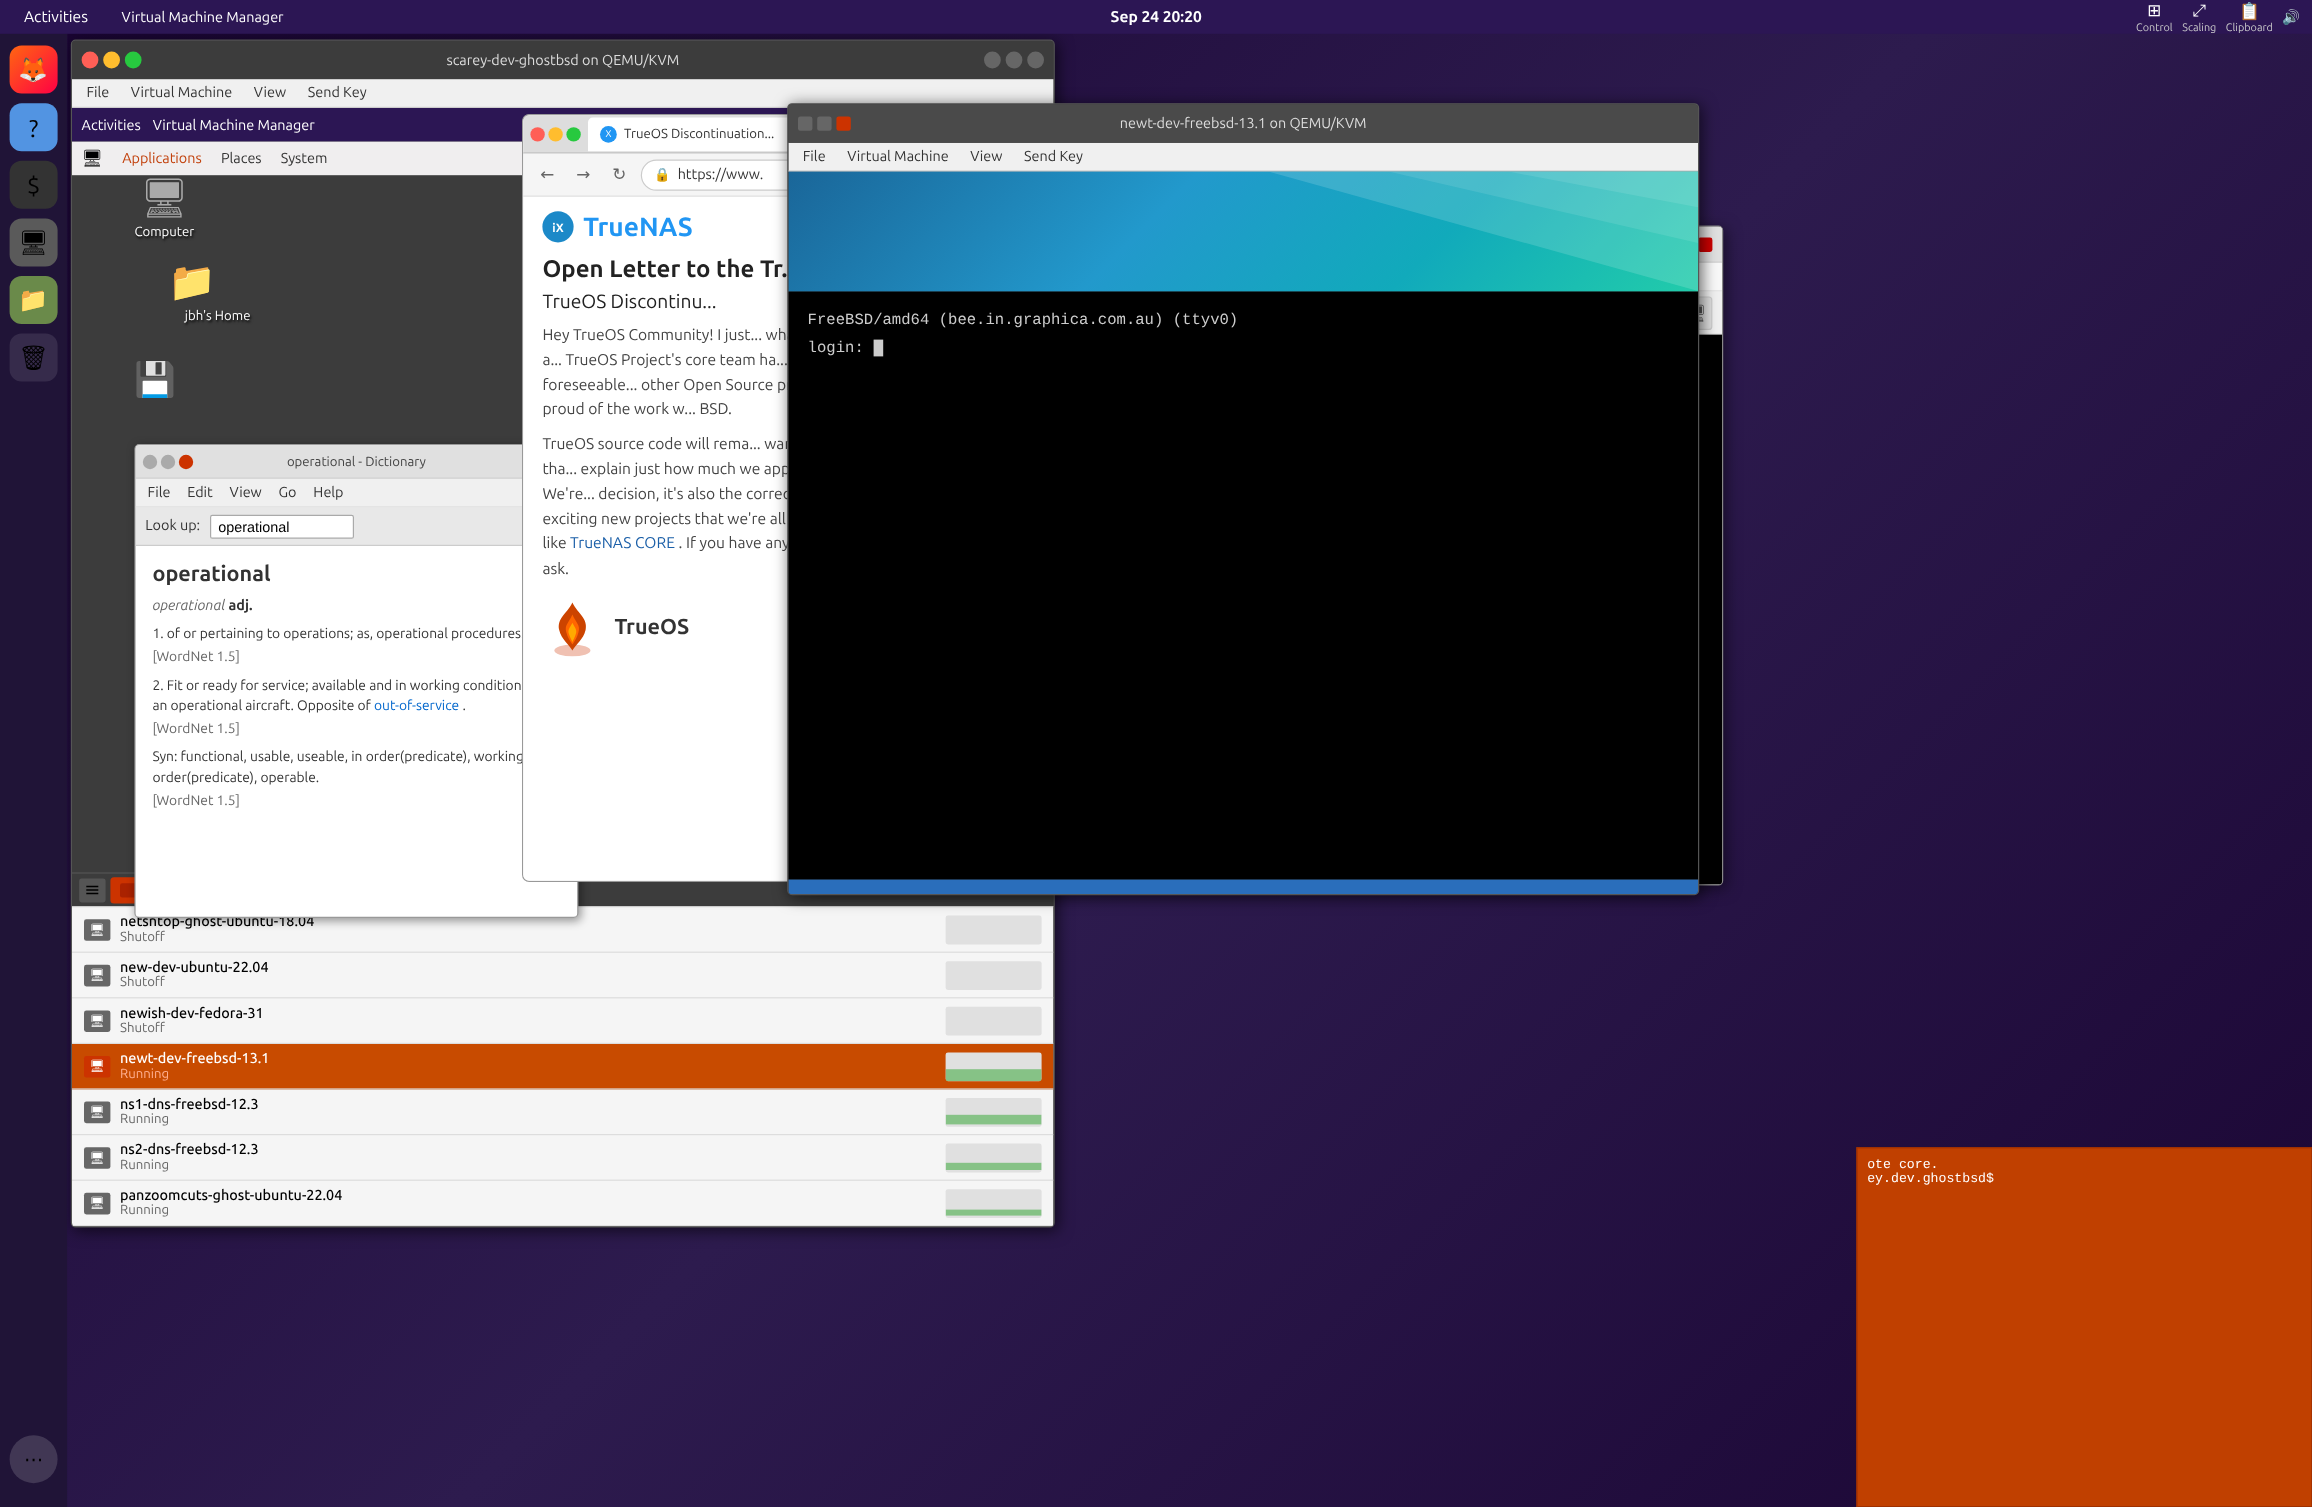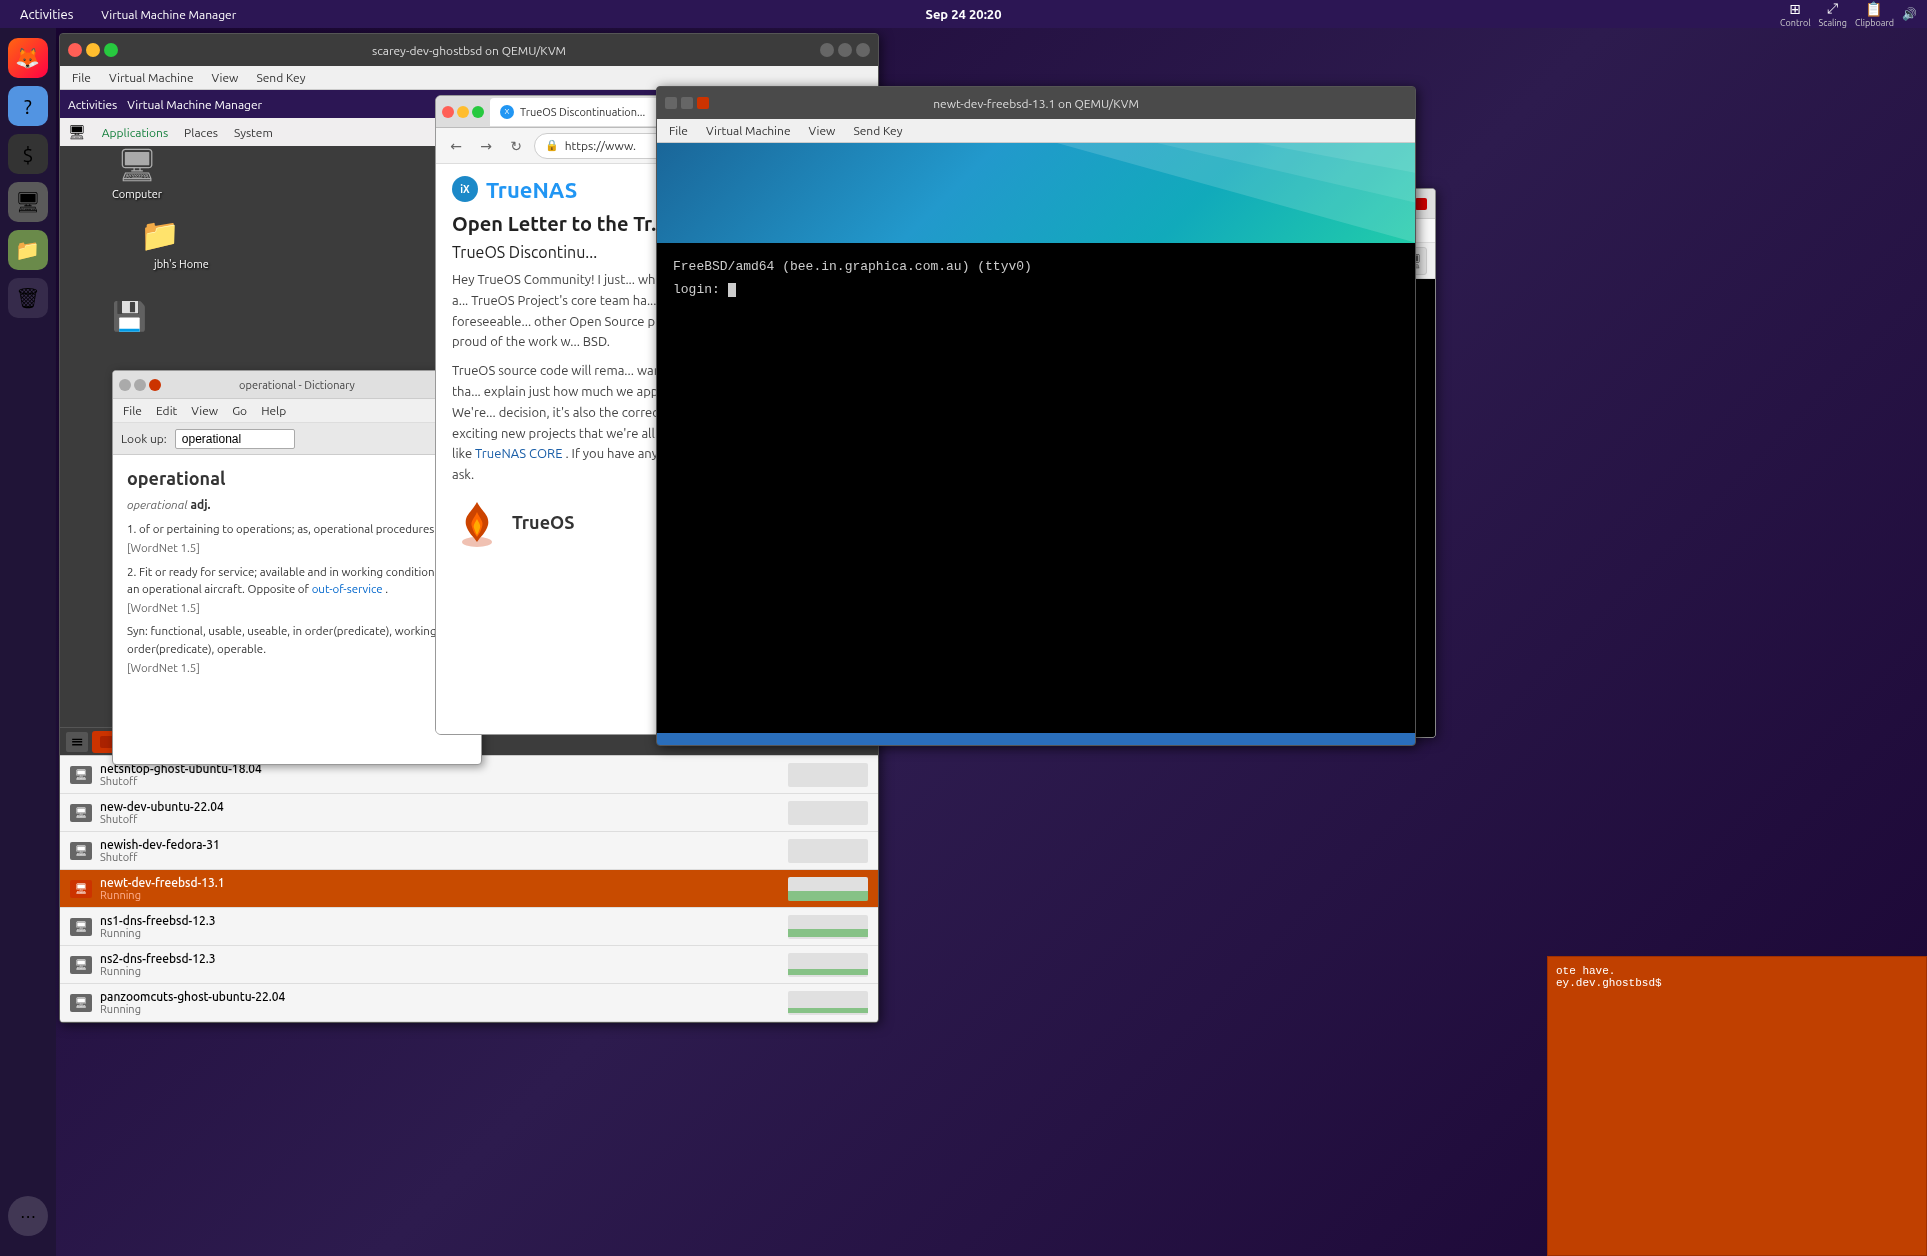--- a/index.html
+++ b/index.html
@@ -724,21 +724,21 @@
           <div style="display:flex;gap:10px;align-items:center;">
             <div style="color:white;font-size:12px;cursor:pointer;">Activities</div>
             <div style="color:white;font-size:12px;">Virtual Machine Manager</div>
           </div>
           <div style="color:white;font-size:11px;">Sep 24  20:20</div>
           <div style="color:white;font-size:12px;">⏻</div>
         </div>
 
         <div style="position:absolute;top:28px;left:0;right:0;height:28px;background:#f0eeef;display:flex;align-items:center;padding:0 8px;gap:16px;font-size:12px;z-index:2;">
           <div style="font-size:14px;">🖥</div>
-          <div style="color:#15803d;cursor:pointer;">Applications</div>
+          <div style="color:#c2410c;cursor:pointer;">Applications</div>
           <div style="color:#333;cursor:pointer;">Places</div>
           <div style="color:#333;cursor:pointer;">System</div>
         </div>
 
         <div style="position:absolute;top:56px;left:52px;display:flex;flex-direction:column;align-items:center;gap:4px;z-index:1;">
           <div style="font-size:32px;color:#aaa;">🖥</div>
           <div style="color:white;font-size:11px;text-shadow:1px 1px 2px #000;">Computer</div>
         </div>
         <div style="position:absolute;top:126px;left:52px;display:flex;flex-direction:column;align-items:center;gap:4px;z-index:1;">
           <div style="font-size:32px;color:#aaa;">📁</div>
@@ -1044,18 +1044,18 @@
           <div class="bhyve-scrollbar-thumb"></div>
         </div>
       </div>
     </div>
 
     <div class="bhyve-statusbar"></div>
   </div>
 
   <div class="window-ghost-terminal">
     <div class="ghost-terminal-content">
-      <div>ote have.</div>
+      <div>ote core.</div>
       <div>ey.dev.ghostbsd$ </div>
     </div>
   </div>
 
 </div>
 
 </body></html>

